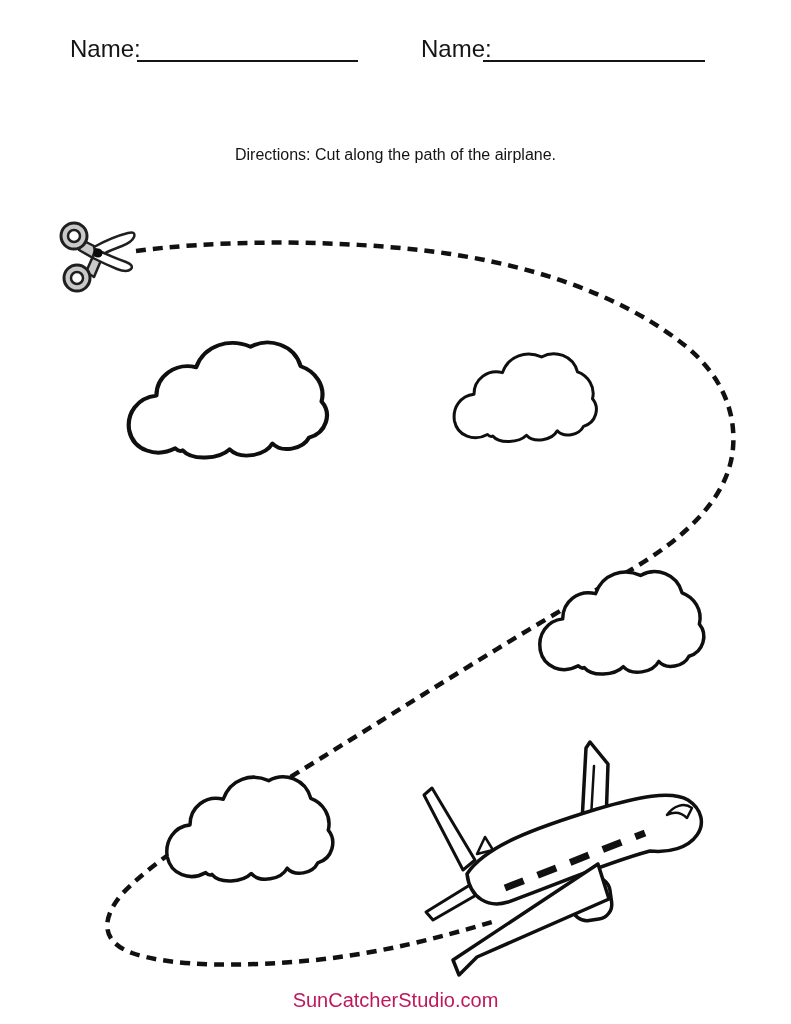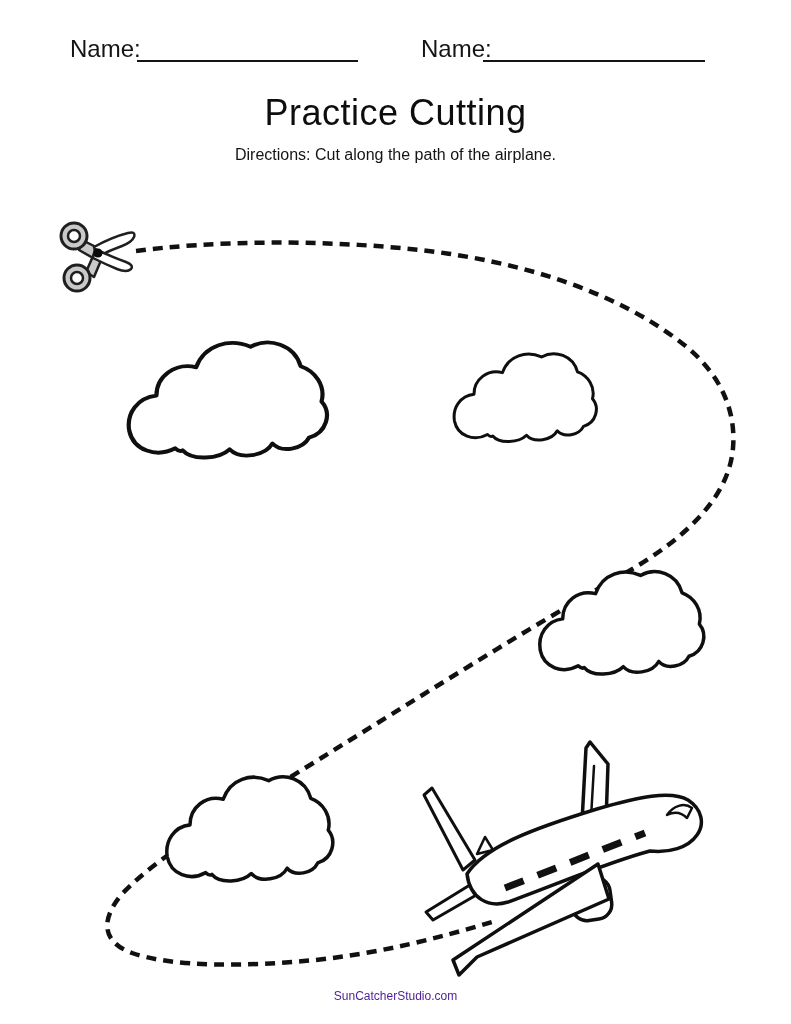--- a/index.html
+++ b/index.html
@@ -24,37 +24,36 @@
   }
   .directions {
     left: 0; right: 0; top: 146px;
     text-align: center;
     font-size: 16px;
     color: #141414;
   }
   .footer {
     left: 0; right: 0; top: 989px;
     text-align: center;
-    font-size: 12px;
-    color: #4c1d95;
+    font-size: 20px;
+    color: #be185d;
   }
   svg#scene { position: absolute; left: 0; top: 0; }
 </style>
 </head>
 <body>
 
 <div id="worksheet">
 
   <span class="abs field-label" style="left:70px; top:36px;">Name:</span>
   <div class="abs write-line" style="left:137px; top:60px; width:221px;"></div>
 
   <span class="abs field-label" style="left:421px; top:36px;">Name:</span>
   <div class="abs write-line" style="left:483px; top:60px; width:222px;"></div>
 
-  <div class="abs title">Practice Cutting</div>
   <div class="abs directions">Directions: Cut along the path of the airplane.</div>
 
   <svg id="scene" width="791" height="1024" viewBox="0 0 791 1024">
     <defs>
       <path id="cloud-shape" d="M 50 116
         C 32 126, 10 118, 6 98
         C 3 80, 14 64, 32 62
         C 32 42, 50 28, 70 33
         C 78 10, 102 3, 122 12
         C 140 2, 164 10, 170 32

